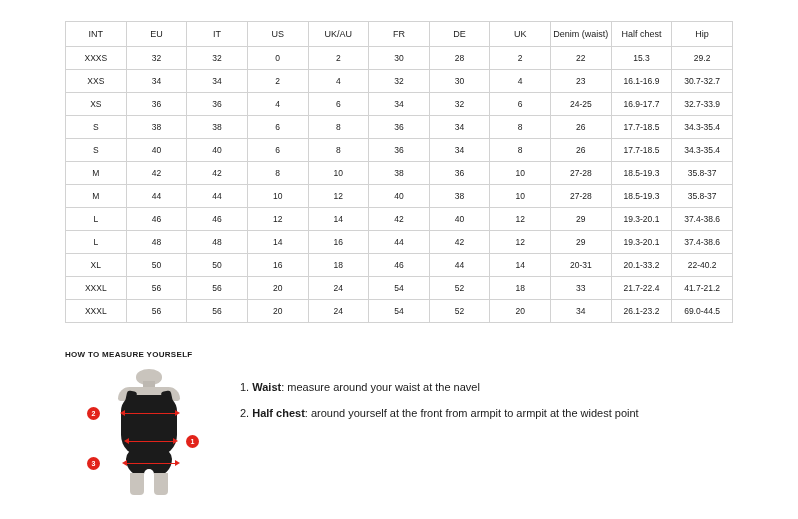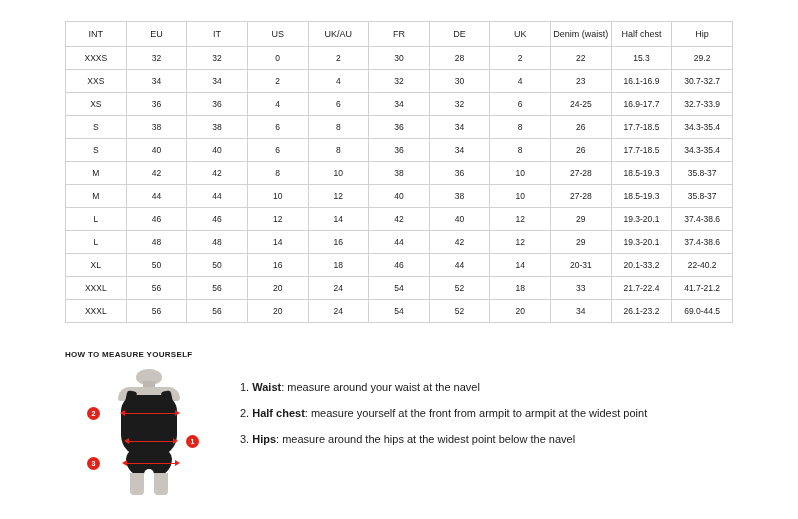--- a/index.html
+++ b/index.html
@@ -397,19 +397,18 @@
         <div class="arrow-l" style="left:32px; top:91px;"></div>
         <div class="arrow-r" style="left:85px; top:91px;"></div>
 
         <div class="badge" style="left:96px; top:66px;">1</div>
         <div class="badge" style="left:-3px; top:38px;">2</div>
         <div class="badge" style="left:-3px; top:88px;">3</div>
       </div>
 
       <div class="notes" id="notes-list">
           <div class="note"><span>1.</span> <b>Waist</b><span>: measure around your waist at the navel</span></div>
-          <div class="note"><span>2.</span> <b>Half chest</b><span>: measure yourself at the front from armpit to armpit at the widest point</span></div>
-          <div class="note"><span>3.</span> <b>Hips</b><span>: measure around the hips at the widest point below the navel</span></div>
+          <div class="note"><span>2.</span> <b>Half chest</b><span>: around yourself at the front from armpit to armpit at the widest point</span></div>
         </div>
     </div>
   </div>
 
 </div>
 
 </body></html>

